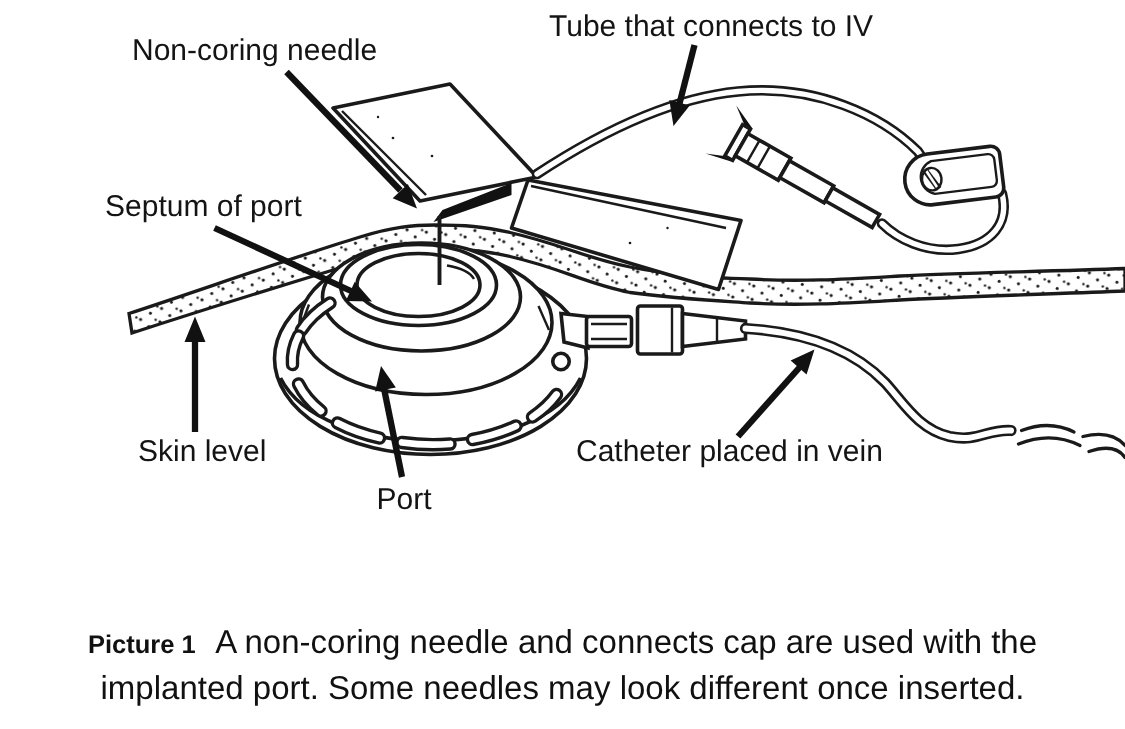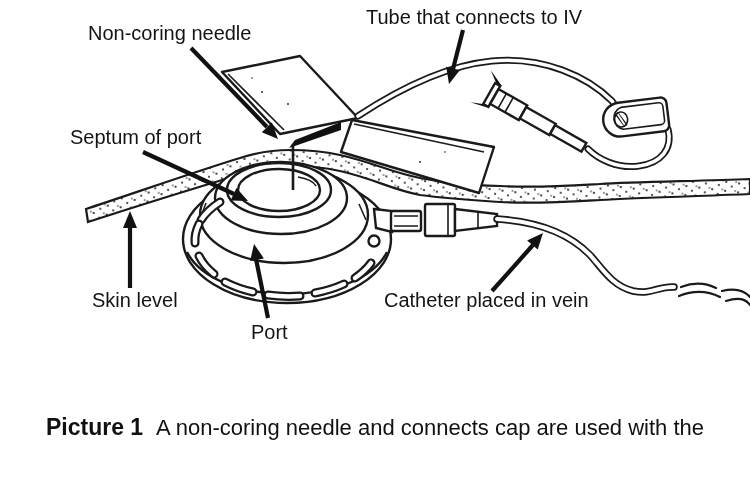--- a/index.html
+++ b/index.html
@@ -13,21 +13,21 @@
   .slot-out{stroke:#1a1a1a;stroke-width:9;fill:none;stroke-linecap:round;}
   .slot-in{stroke:#ffffff;stroke-width:4.5;fill:none;stroke-linecap:round;}
   .tube-out{stroke:#1a1a1a;stroke-width:7;fill:none;stroke-linecap:round;}
   .tube-in{stroke:#ffffff;stroke-width:3.6;fill:none;stroke-linecap:round;}
   .cath-out{stroke:#1a1a1a;stroke-width:7.5;fill:none;stroke-linecap:round;}
   .cath-in{stroke:#ffffff;stroke-width:4;fill:none;stroke-linecap:round;}
   .arrow-line{stroke:#111111;stroke-width:4.2;fill:none;}
   .arrow-head{fill:#111111;stroke:none;}
   .caption{width:750px;text-align:center;color:#111;margin-top:11px;
            font-size:22px;line-height:29px;}
-  .caption b{font-weight:bold;font-size:23px;margin-right:13px;}
+  .caption b{font-weight:bold;font-size:17px;margin-right:13px;}
 </style>
 </head>
 <body>
 
 <div class="stage">
 
 <svg width="750" height="402" viewBox="0 0 750 402">
 
   <defs>
     <pattern id="stipple" width="13" height="9" patternUnits="userSpaceOnUse" patternTransform="rotate(7)">
@@ -175,15 +175,18 @@
   <text x="70" y="144">Septum of port</text>
   <text x="92" y="307">Skin level</text>
   <text x="251" y="339">Port</text>
   <text x="384" y="307">Catheter placed in vein</text>
 </svg>
 
 <div class="caption">
   <div>
     <b>Picture 1</b><span>A non-coring needle and connects cap are used with the</span>
   </div>
+  <div>
+    <span>implanted port. Some needles may look different once inserted.</span>
+  </div>
 </div>
 
 </div>
 
 </body></html>

